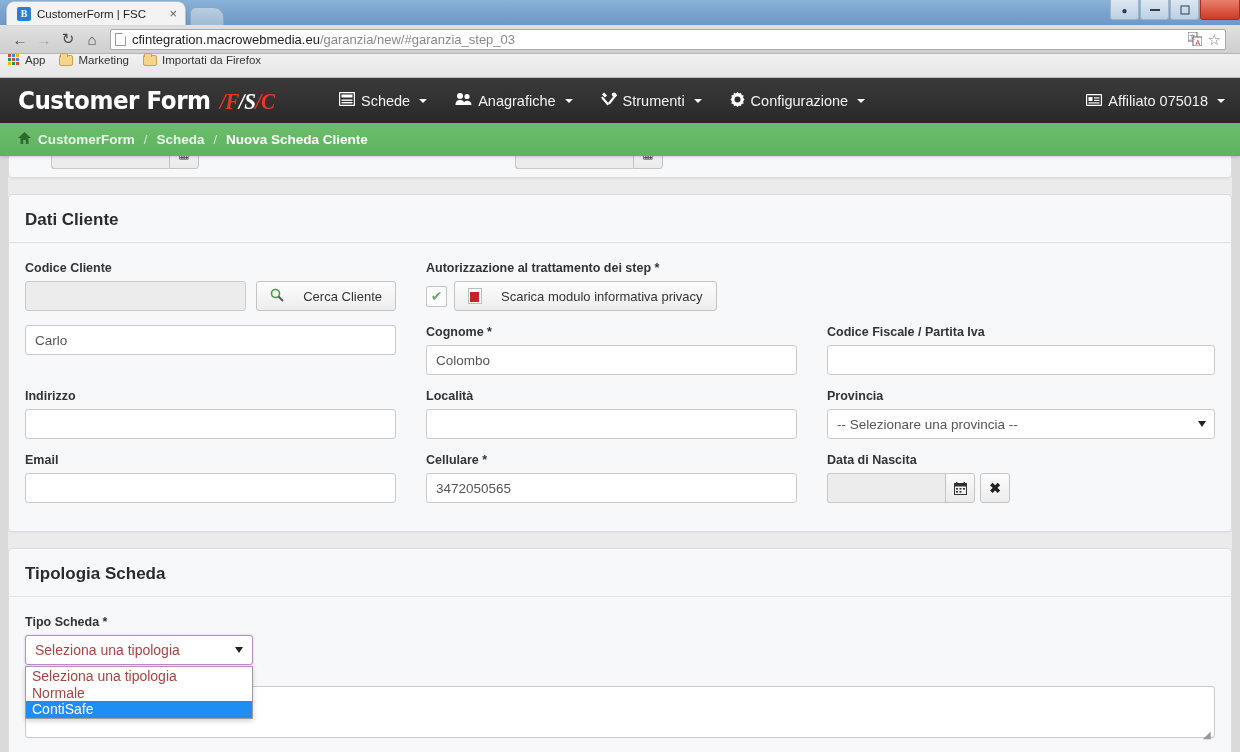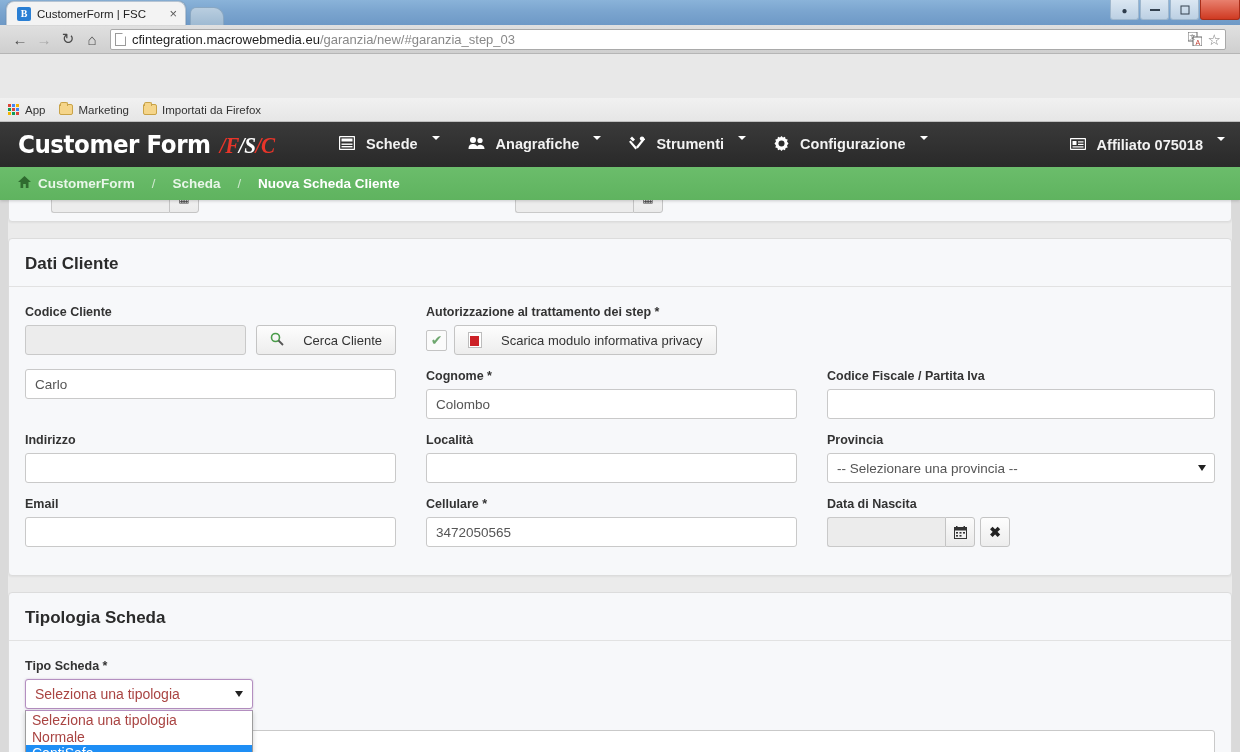--- a/index.html
+++ b/index.html
@@ -134,25 +134,24 @@
   }
   .url { font-size: 13px; color: #222; white-space: nowrap; overflow: hidden; }
   .url .dim { color: #888; }
   .omni-icons { margin-left: auto; display: flex; align-items: center; gap: 6px; }
   .translate-icon { width: 14px; height: 14px; position: relative; }
   .star-icon { font-size: 15px; color: #7d7d7d; line-height: 1; }
 
   .bookmarks {
     height: 24px;
     background: linear-gradient(to bottom,#f1f1f1,#e6e6e6);
-    display: flex; align-items: center;
+    display: flex; align-items: flex-start;
     padding: 0 8px;
     gap: 14px;
     border-bottom: 1px solid #bfbfbf;
-    margin-top: 44px;
   }
   .bm { display: flex; align-items: center; gap: 5px; font-size: 11.5px; color: #333; cursor: pointer; }
   .apps-grid { width: 12px; height: 12px; display: grid; grid-template-columns: repeat(3,3px); grid-template-rows: repeat(3,3px); gap: 1px; }
   .apps-grid span { display:block; width:3px; height:3px; }
   .folder-icon {
     width: 14px; height: 11px;
     background: #f5d58a;
     border: 1px solid #c9a348;
     border-radius: 1px 2px 2px 2px;
     position: relative;
@@ -187,40 +186,40 @@
     font-family: "DejaVu Sans", sans-serif;
     white-space: nowrap;
     transform: scaleX(.92);
     transform-origin: left center;
   }
   .brand-fsc { font-style: italic; font-size: 23px; margin-left: 10px; font-family:"Liberation Serif", serif; font-weight:bold;}
   .brand-fsc .r { color: #e8352a; }
   .brand-fsc .w { color: #fff; }
   .nav-items { display: flex; align-items: center; margin-left: 42px; gap: 28px; }
   .nav-item {
-    color: #f2f2f2; font-size: 14.5px; font-weight: bold;
-    display: flex; align-items: flex-start; gap: 11px;
+    color: #f2f2f2; font-size: 14.5px; font-weight: normal;
+    display: flex; align-items: center; gap: 6px;
     cursor: pointer; white-space: nowrap;
   }
   .caret {
     width: 0; height: 0;
     border-left: 4px solid transparent;
     border-right: 4px solid transparent;
     border-top: 4px solid #fff;
     margin-left: 3px;
   }
   .nav-right { margin-left: auto; }
 
   
   .crumbbar {
     height: 33px;
     background: linear-gradient(to bottom,#6bbd6b,#5fb35f);
     display: flex; align-items: center;
     padding: 0 18px;
-    gap: 8px;
+    gap: 0;
     position: relative; z-index: 4;
     box-shadow: 0 1px 3px rgba(0,0,0,.18);
   }
   .crumb { color: #e9f6e9; font-size: 13.5px; font-weight: bold; display:flex; align-items:center; gap:7px; cursor:pointer;}
   .crumb.active { color: #ffffff; cursor: default; }
   .crumb-sep { color: #cfe9cf; margin: 0 9px; font-size: 13px; }
   .home-glyph { font-size: 13px; color: #2f6b2f; }
 
   
   .content {

